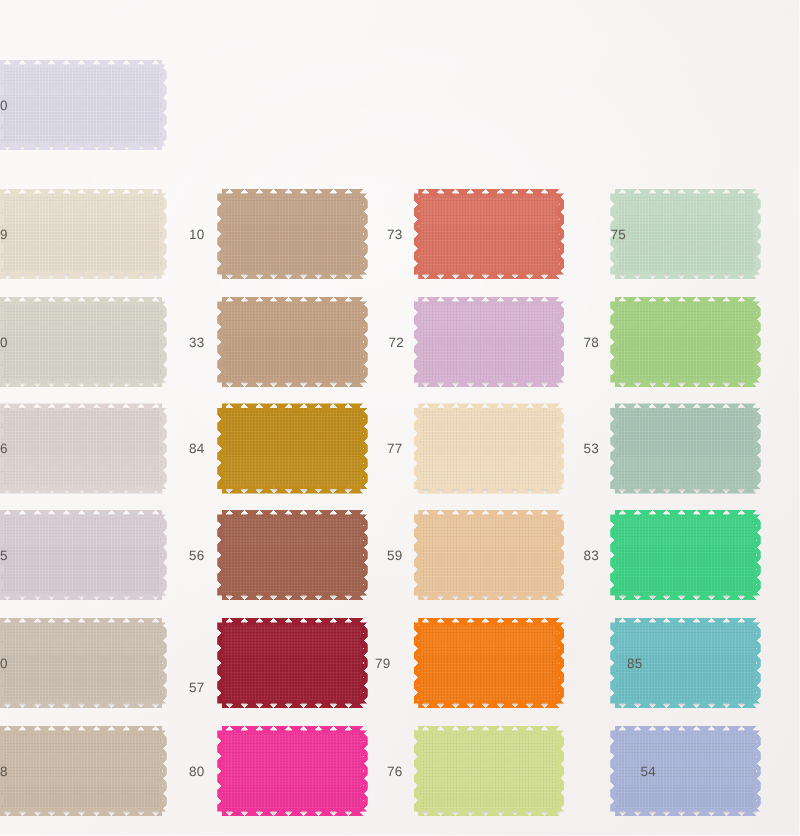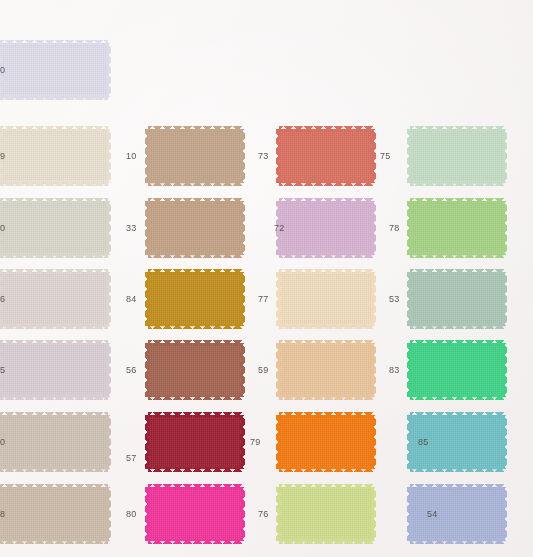--- a/index.html
+++ b/index.html
@@ -209,21 +209,21 @@
         <div class="zig-right"></div>
       </div>
       <div class="code" style="left: 258px; top: 152px;">73</div>
       <div class="swatch" style="left: 279px; top: 201px; width: 94px; height: 54px; --c: #d6b2d1;">
         <div class="felt" style="background: rgb(214, 178, 209);"></div>
         <div class="zig-top"></div>
         <div class="zig-bottom"></div>
         <div class="zig-left"></div>
         <div class="zig-right"></div>
       </div>
-      <div class="code" style="left: 274px; top: 224px; text-align: center;">72</div>
+      <div class="code" style="left: 259px; top: 224px; text-align: center;">72</div>
       <div class="swatch" style="left: 279px; top: 272px; width: 94px; height: 54px; --c: #f0dcbd;">
         <div class="felt" style="background: rgb(240, 220, 189);"></div>
         <div class="zig-top"></div>
         <div class="zig-bottom"></div>
         <div class="zig-left"></div>
         <div class="zig-right"></div>
       </div>
       <div class="code" style="left: 258px; top: 295px;">77</div>
       <div class="swatch" style="left: 279px; top: 343px; width: 94px; height: 54px; --c: #e9c49a;">
         <div class="felt" style="background: rgb(233, 196, 154);"></div>
@@ -249,21 +249,21 @@
         <div class="zig-right"></div>
       </div>
       <div class="code" style="left: 258px; top: 510px;">76</div>
       <div class="swatch" style="left: 410px; top: 129px; width: 94px; height: 54px; --c: #c4dcc5;">
         <div class="felt" style="background: rgb(196, 220, 197);"></div>
         <div class="zig-top"></div>
         <div class="zig-bottom"></div>
         <div class="zig-left"></div>
         <div class="zig-right"></div>
       </div>
-      <div class="code" style="left: 380px; top: 152px;">75</div>
+      <div class="code" style="left: 407px; top: 152px;">75</div>
       <div class="swatch" style="left: 410px; top: 201px; width: 94px; height: 54px; --c: #a5d184;">
         <div class="felt" style="background: rgb(165, 209, 132);"></div>
         <div class="zig-top"></div>
         <div class="zig-bottom"></div>
         <div class="zig-left"></div>
         <div class="zig-right"></div>
       </div>
       <div class="code" style="left: 389px; top: 224px;">78</div>
       <div class="swatch" style="left: 410px; top: 272px; width: 94px; height: 54px; --c: #a9c5b6;">
         <div class="felt" style="background: rgb(169, 197, 182);"></div>

